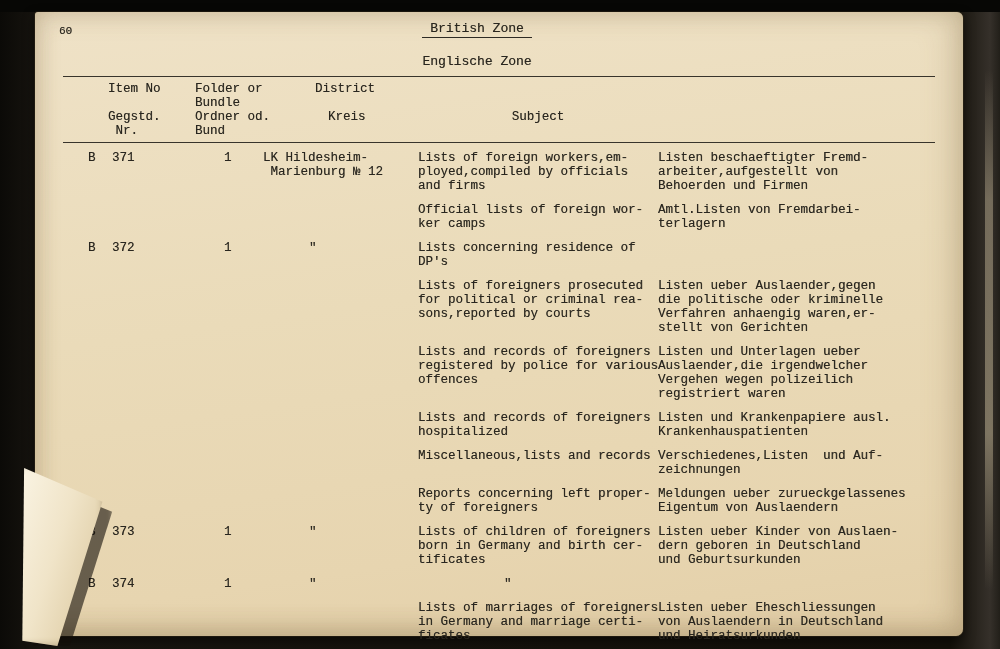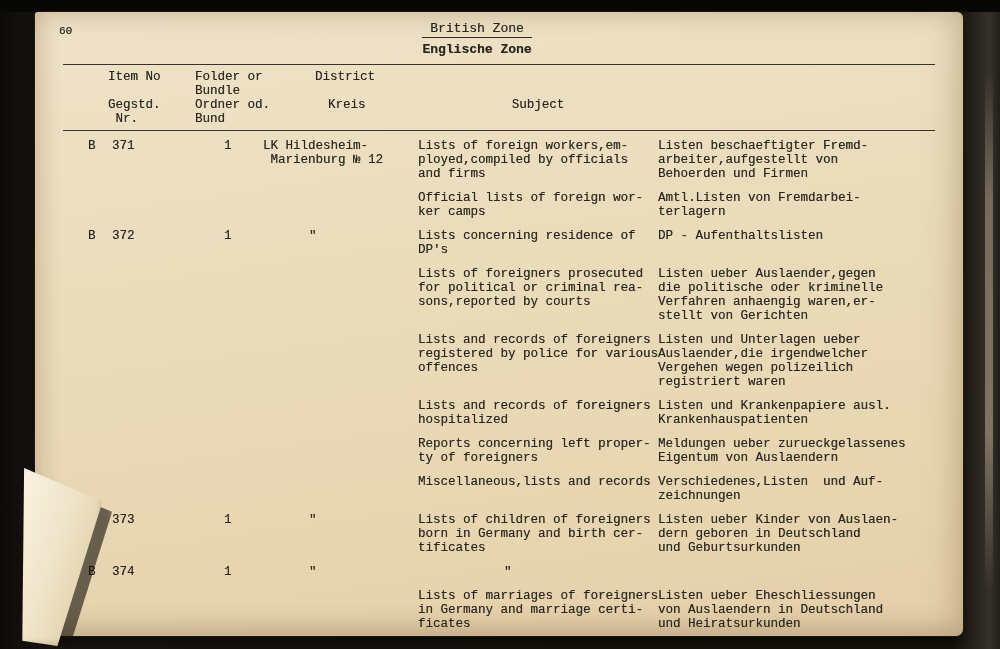--- a/index.html
+++ b/index.html
@@ -32,21 +32,21 @@
       inset 0 -10px 22px rgba(125,100,62,.22),
       inset -14px 0 30px rgba(130,106,68,.18),
       inset 8px 4px 20px rgba(140,115,75,.12);
   }
   .txt { text-shadow:.35px .35px 0 rgba(42,37,26,.5); }
 
   .page-number { position:absolute; left:24px; top:13px; font-size:11px; }
 
   .titles { text-align:center; padding-top:9px; transform:translateX(-22px); font-size:13px; }
   .title-en { display:inline-block; border-bottom:1.6px solid #2e2b24; padding:0 8px 1px;text-align:center; }
-  .title-de { margin-top:4px;font-weight:bold; }
+  .title-de { margin-top:16px; }
 
   .rule { border-top:1.6px solid #38342b; margin:0 28px; }
   .rule.r1 { margin-top:7px; }
 
   .col-headers {
     display:grid; grid-template-columns:108px 75px 155px 240px 1fr;
     margin:0 28px 0 45px; padding:5px 0 4px; font-size:12.5px;
   }
   .hl { display:block; height:14px; line-height:14px; white-space:pre; }
   .hc-item   { padding-left:28px; }
@@ -152,21 +152,20 @@
           <div class="cell col-betreff">Amtl.Listen von Fremdarbei-
 terlagern</div>
         </div>
         <div class="row">
           <div class="cell col-item-letter">B</div>
           <div class="cell col-item-no">372</div>
           <div class="cell col-folder">1</div>
           <div class="cell col-district ditto">"</div>
           <div class="cell col-subject">Lists concerning residence of
 DP's</div>
-          <div class="cell col-betreff">DP - Aufenthaltslisten</div>
         </div>
         <div class="row">
           <div class="cell col-item-letter"></div>
           <div class="cell col-item-no"></div>
           <div class="cell col-folder"></div>
           <div class="cell col-district"></div>
           <div class="cell col-subject">Lists of foreigners prosecuted
 for political or criminal rea-
 sons,reported by courts</div>
           <div class="cell col-betreff">Listen ueber Auslaender,gegen
@@ -195,33 +194,33 @@
           <div class="cell col-subject">Lists and records of foreigners
 hospitalized</div>
           <div class="cell col-betreff">Listen und Krankenpapiere ausl.
 Krankenhauspatienten</div>
         </div>
         <div class="row">
           <div class="cell col-item-letter"></div>
           <div class="cell col-item-no"></div>
           <div class="cell col-folder"></div>
           <div class="cell col-district"></div>
+          <div class="cell col-subject">Miscellaneous,lists and records</div>
+          <div class="cell col-betreff">Verschiedenes,Listen  und Auf-
+zeichnungen</div>
+        </div>
+        <div class="row">
+          <div class="cell col-item-letter"></div>
+          <div class="cell col-item-no"></div>
+          <div class="cell col-folder"></div>
+          <div class="cell col-district"></div>
           <div class="cell col-subject">Reports concerning left proper-
 ty of foreigners</div>
           <div class="cell col-betreff">Meldungen ueber zurueckgelassenes
 Eigentum von Auslaendern</div>
-        </div>
-        <div class="row">
-          <div class="cell col-item-letter"></div>
-          <div class="cell col-item-no"></div>
-          <div class="cell col-folder"></div>
-          <div class="cell col-district"></div>
-          <div class="cell col-subject">Miscellaneous,lists and records</div>
-          <div class="cell col-betreff">Verschiedenes,Listen  und Auf-
-zeichnungen</div>
         </div>
         <div class="row">
           <div class="cell col-item-letter">B</div>
           <div class="cell col-item-no">373</div>
           <div class="cell col-folder">1</div>
           <div class="cell col-district ditto">"</div>
           <div class="cell col-subject">Lists of children of foreigners
 born in Germany and birth cer-
 tificates</div>
           <div class="cell col-betreff">Listen ueber Kinder von Auslaen-

